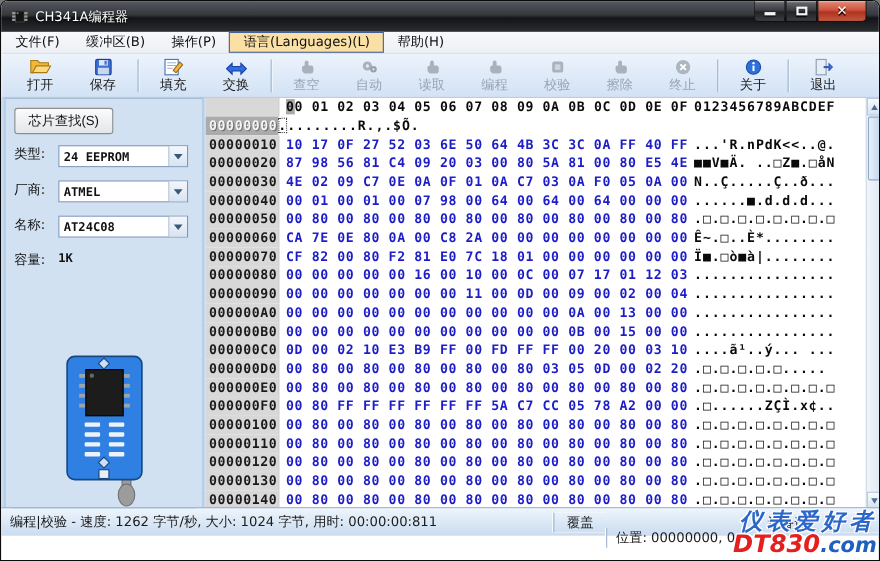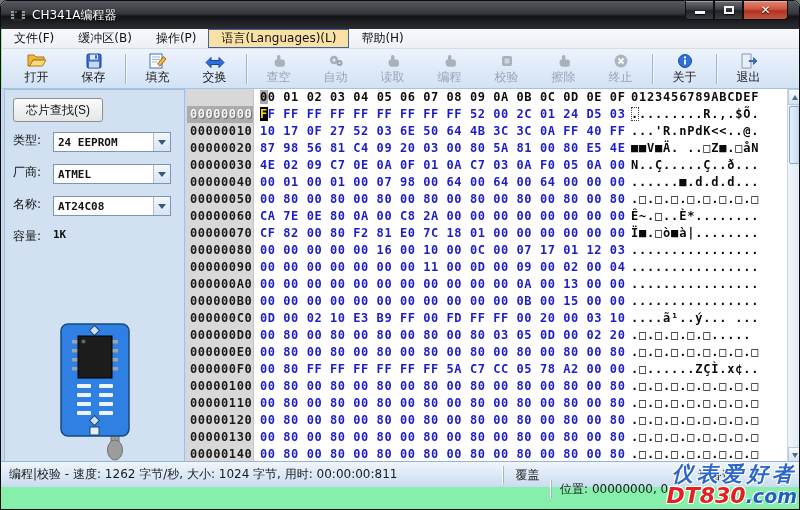--- a/index.html
+++ b/index.html
@@ -1,18 +1,18 @@
 <!DOCTYPE html>
 <html><head>
 <meta charset="utf-8">
 <style>
   * { margin:0; padding:0; box-sizing:border-box; }
   body { width:800px; height:510px; font-family:"DejaVu Sans","Liberation Sans",sans-serif; background:#777; }
   .window { position:relative; width:800px; height:510px; border:1px solid #0b0b0b;
-            border-radius:7px 7px 0 0; overflow:hidden; background:#86efac; }
+            border-radius:7px 7px 0 0; overflow:hidden; background:#ffffff; }
 
   
   .titlebar { position:absolute; left:0; top:0; width:100%; height:28px;
               background:linear-gradient(#565a60,#34373c 45%,#131417 55%,#2b2d31);
               display:flex; align-items:center; }
   .app-icon { width:16px; height:16px; margin:0 6px 0 9px; }
   .title-text { color:#fff; font-size:12px; text-shadow:0 1px 2px #000; }
   .caption-group { position:absolute; right:11px; top:0; display:flex; height:19px; }
   .capbtn { width:29px; height:19px; border:1px solid #101010; border-top:none;
             background:linear-gradient(#6a6e74,#3a3d42 45%,#202226 55%,#3a3d42);
@@ -368,21 +368,20 @@
 
     <div class="hexview mono">
       <div class="hexhead">
         <span class="gut"></span>
         <span class="bts"><span class="colmark">0</span><span>0 01 02 03 04 05 06 07 08 09 0A 0B 0C 0D 0E 0F</span></span>
         <span class="asc">0123456789ABCDEF</span>
       </div>
 
       <div class="hexrow sel">
         <span class="gut">00000000</span>
-        <span class="bts"><span class="curbyte">F</span><span>F FF FF FF FF FF FF FF FF 52 00 2C 01 24 D5 03</span></span>
         <span class="asc"><span class="curascii">.</span><span>........R.,.$Õ.</span></span>
       </div>
 
       <div>
 
           <div class="hexrow">
             <span class="gut">00000010</span>
             <span class="bts">10 17 0F 27 52 03 6E 50 64 4B 3C 3C 0A FF 40 FF</span>
             <span class="asc">...'R.nPdK&lt;&lt;..@.</span>
           </div>

